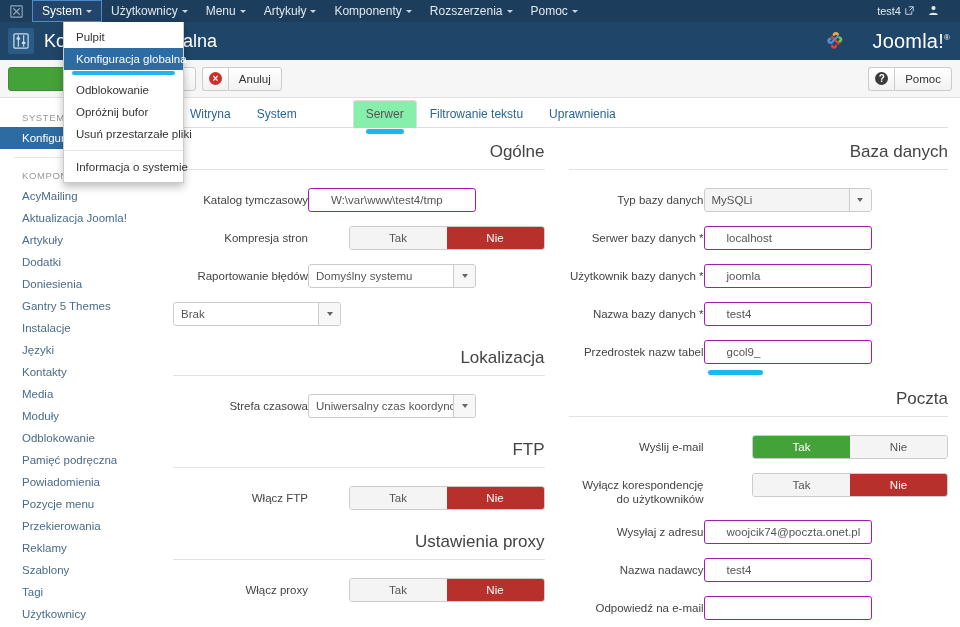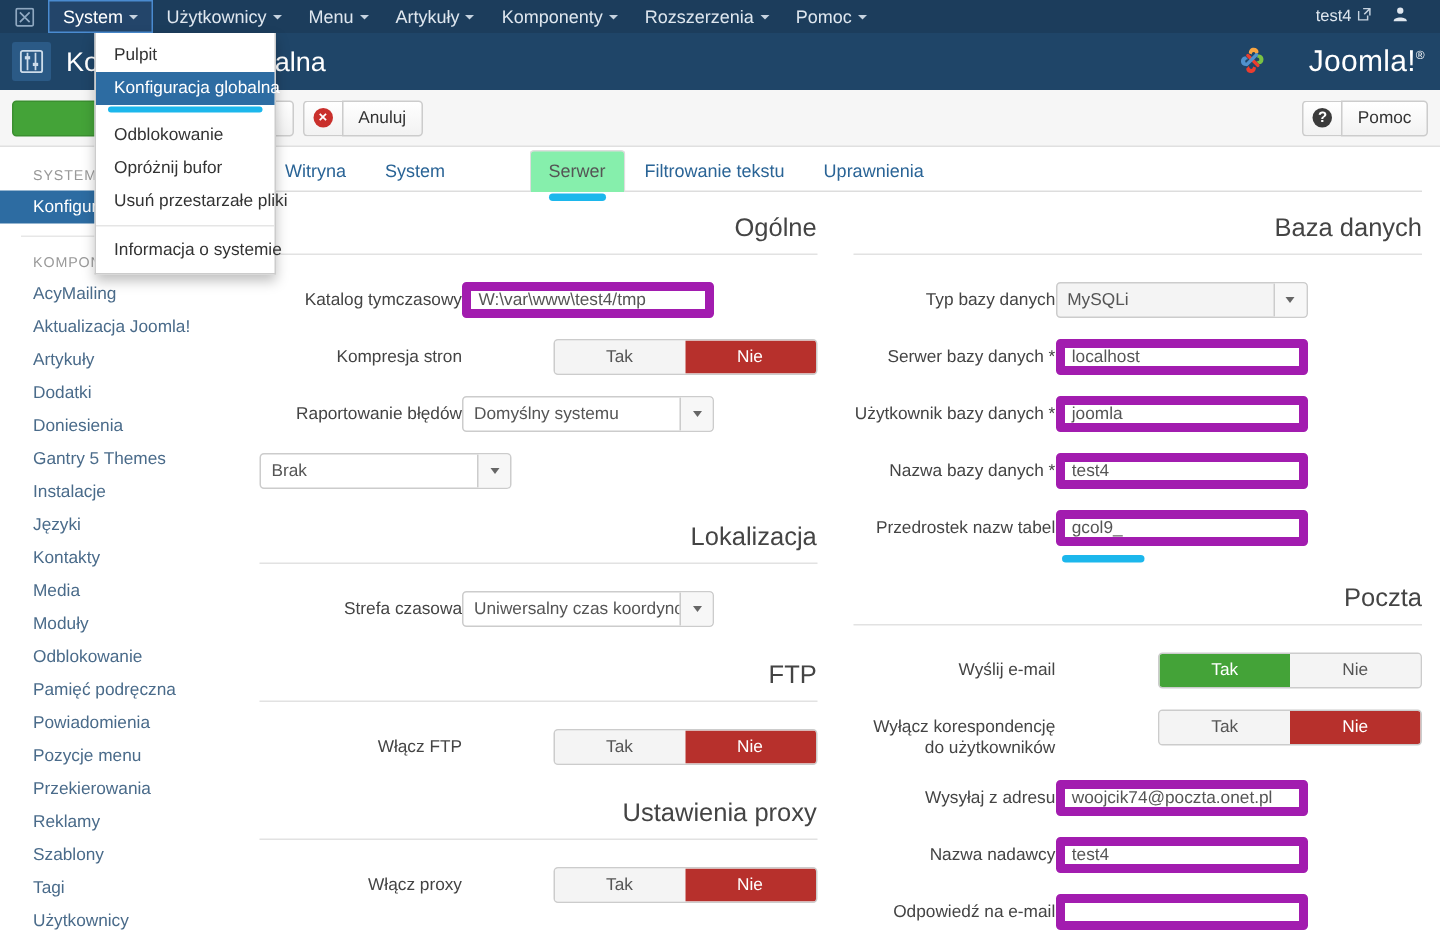--- a/index.html
+++ b/index.html
@@ -242,24 +242,24 @@
   .field-label {
     width: 135px; flex: 0 0 135px;
     font-size: 11.5px; color: #444;
     padding-top: 5px;
     line-height: 14px;
   }
   .field-control { flex: 1 1 auto; position: relative; }
 
   .txt {
     width: 168px; height: 24px;
-    border: 6px solid #a21caf; border-radius: 3px;
+    border: 1px solid #a21caf; border-radius: 3px;
     background: #fff;
     font-size: 11.5px; color: #555;
-    padding: 0 5px;
+    padding: 0 22px;
     font-family: "Liberation Sans", sans-serif;
     display: flex; align-items: center;
   }
 
   .sel {
     width: 168px; height: 24px;
     border: 1px solid #ccc; border-radius: 3px;
     background: #fff;
     font-size: 11.5px; color: #555;
     display: flex; align-items: center;
@@ -278,21 +278,21 @@
   }
   .sel .sel-arrow i {
     border-left: 3.5px solid transparent;
     border-right: 3.5px solid transparent;
     border-top: 4px solid #666;
     display: block;
   }
 
   .switch {
     display: inline-flex;
-    width: 176px; height: 24px;
+    width: 196px; height: 24px;
     border-radius: 3px; overflow: hidden;
     border: 1px solid #ccc;
   }
   .switch .sw {
     flex: 1 1 50%;
     display: flex; align-items: center; justify-content: center;
     font-size: 11.5px;
     background: #f4f4f4;
     color: #555;
   }

